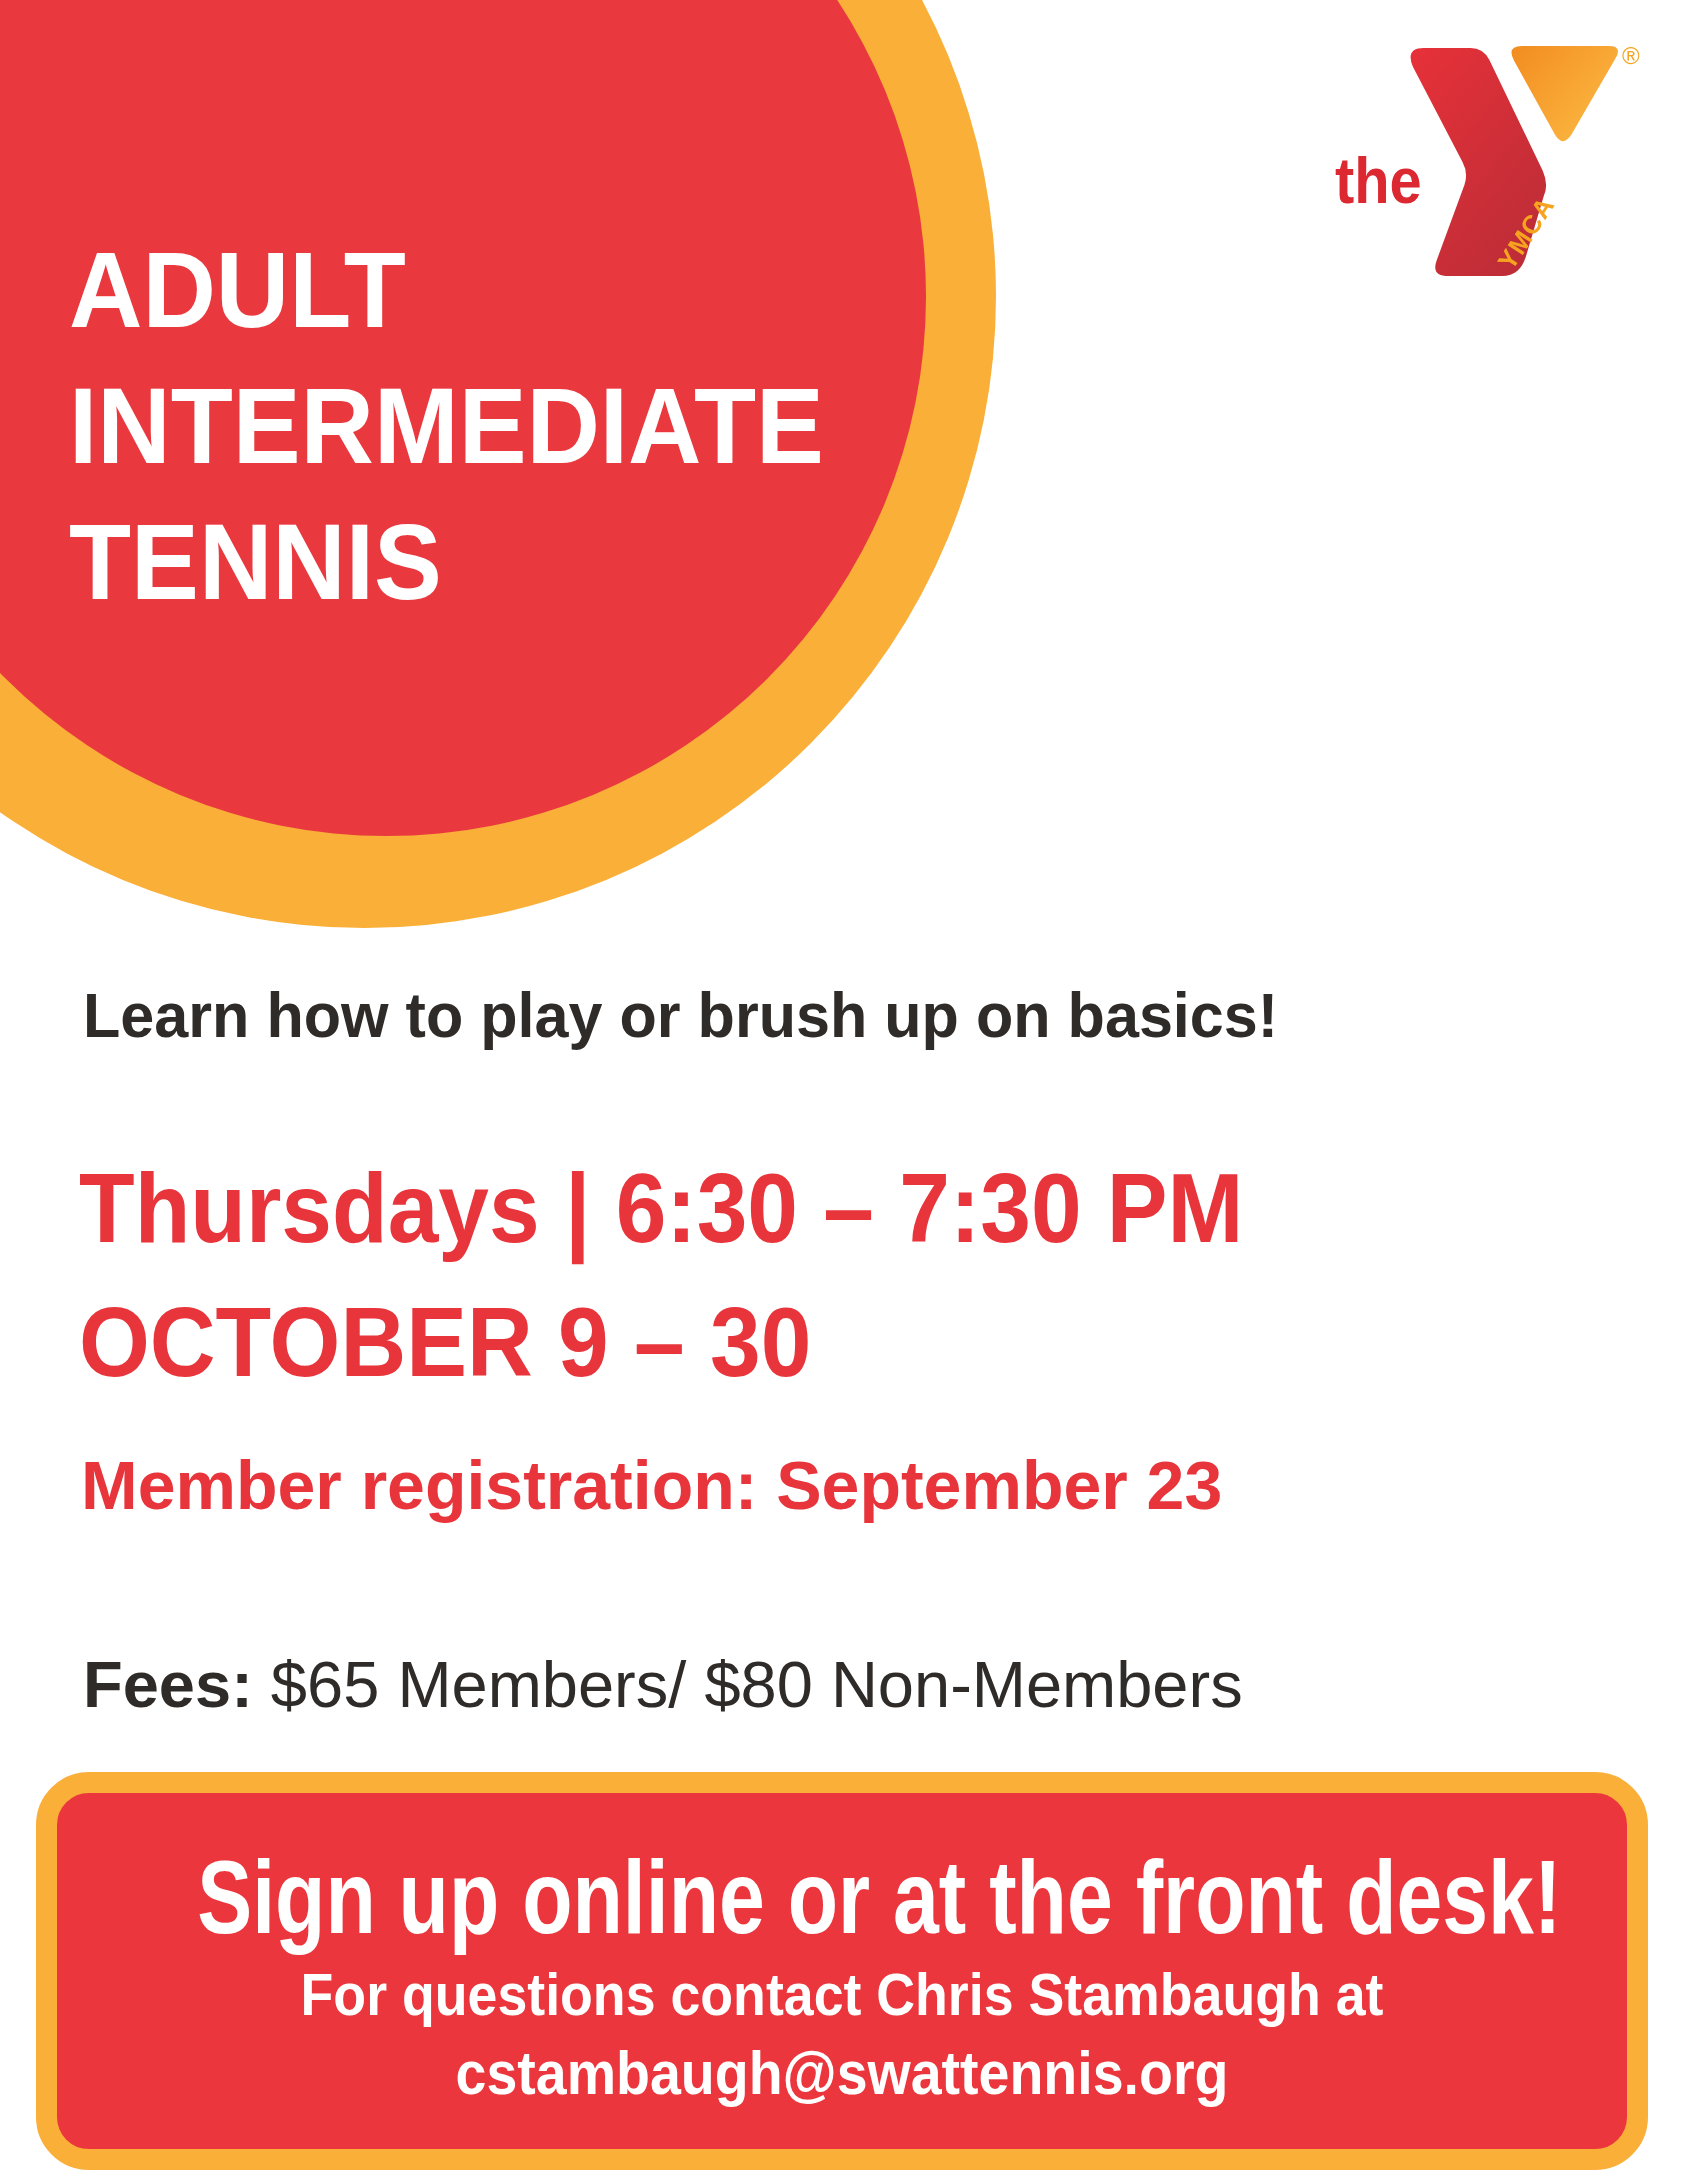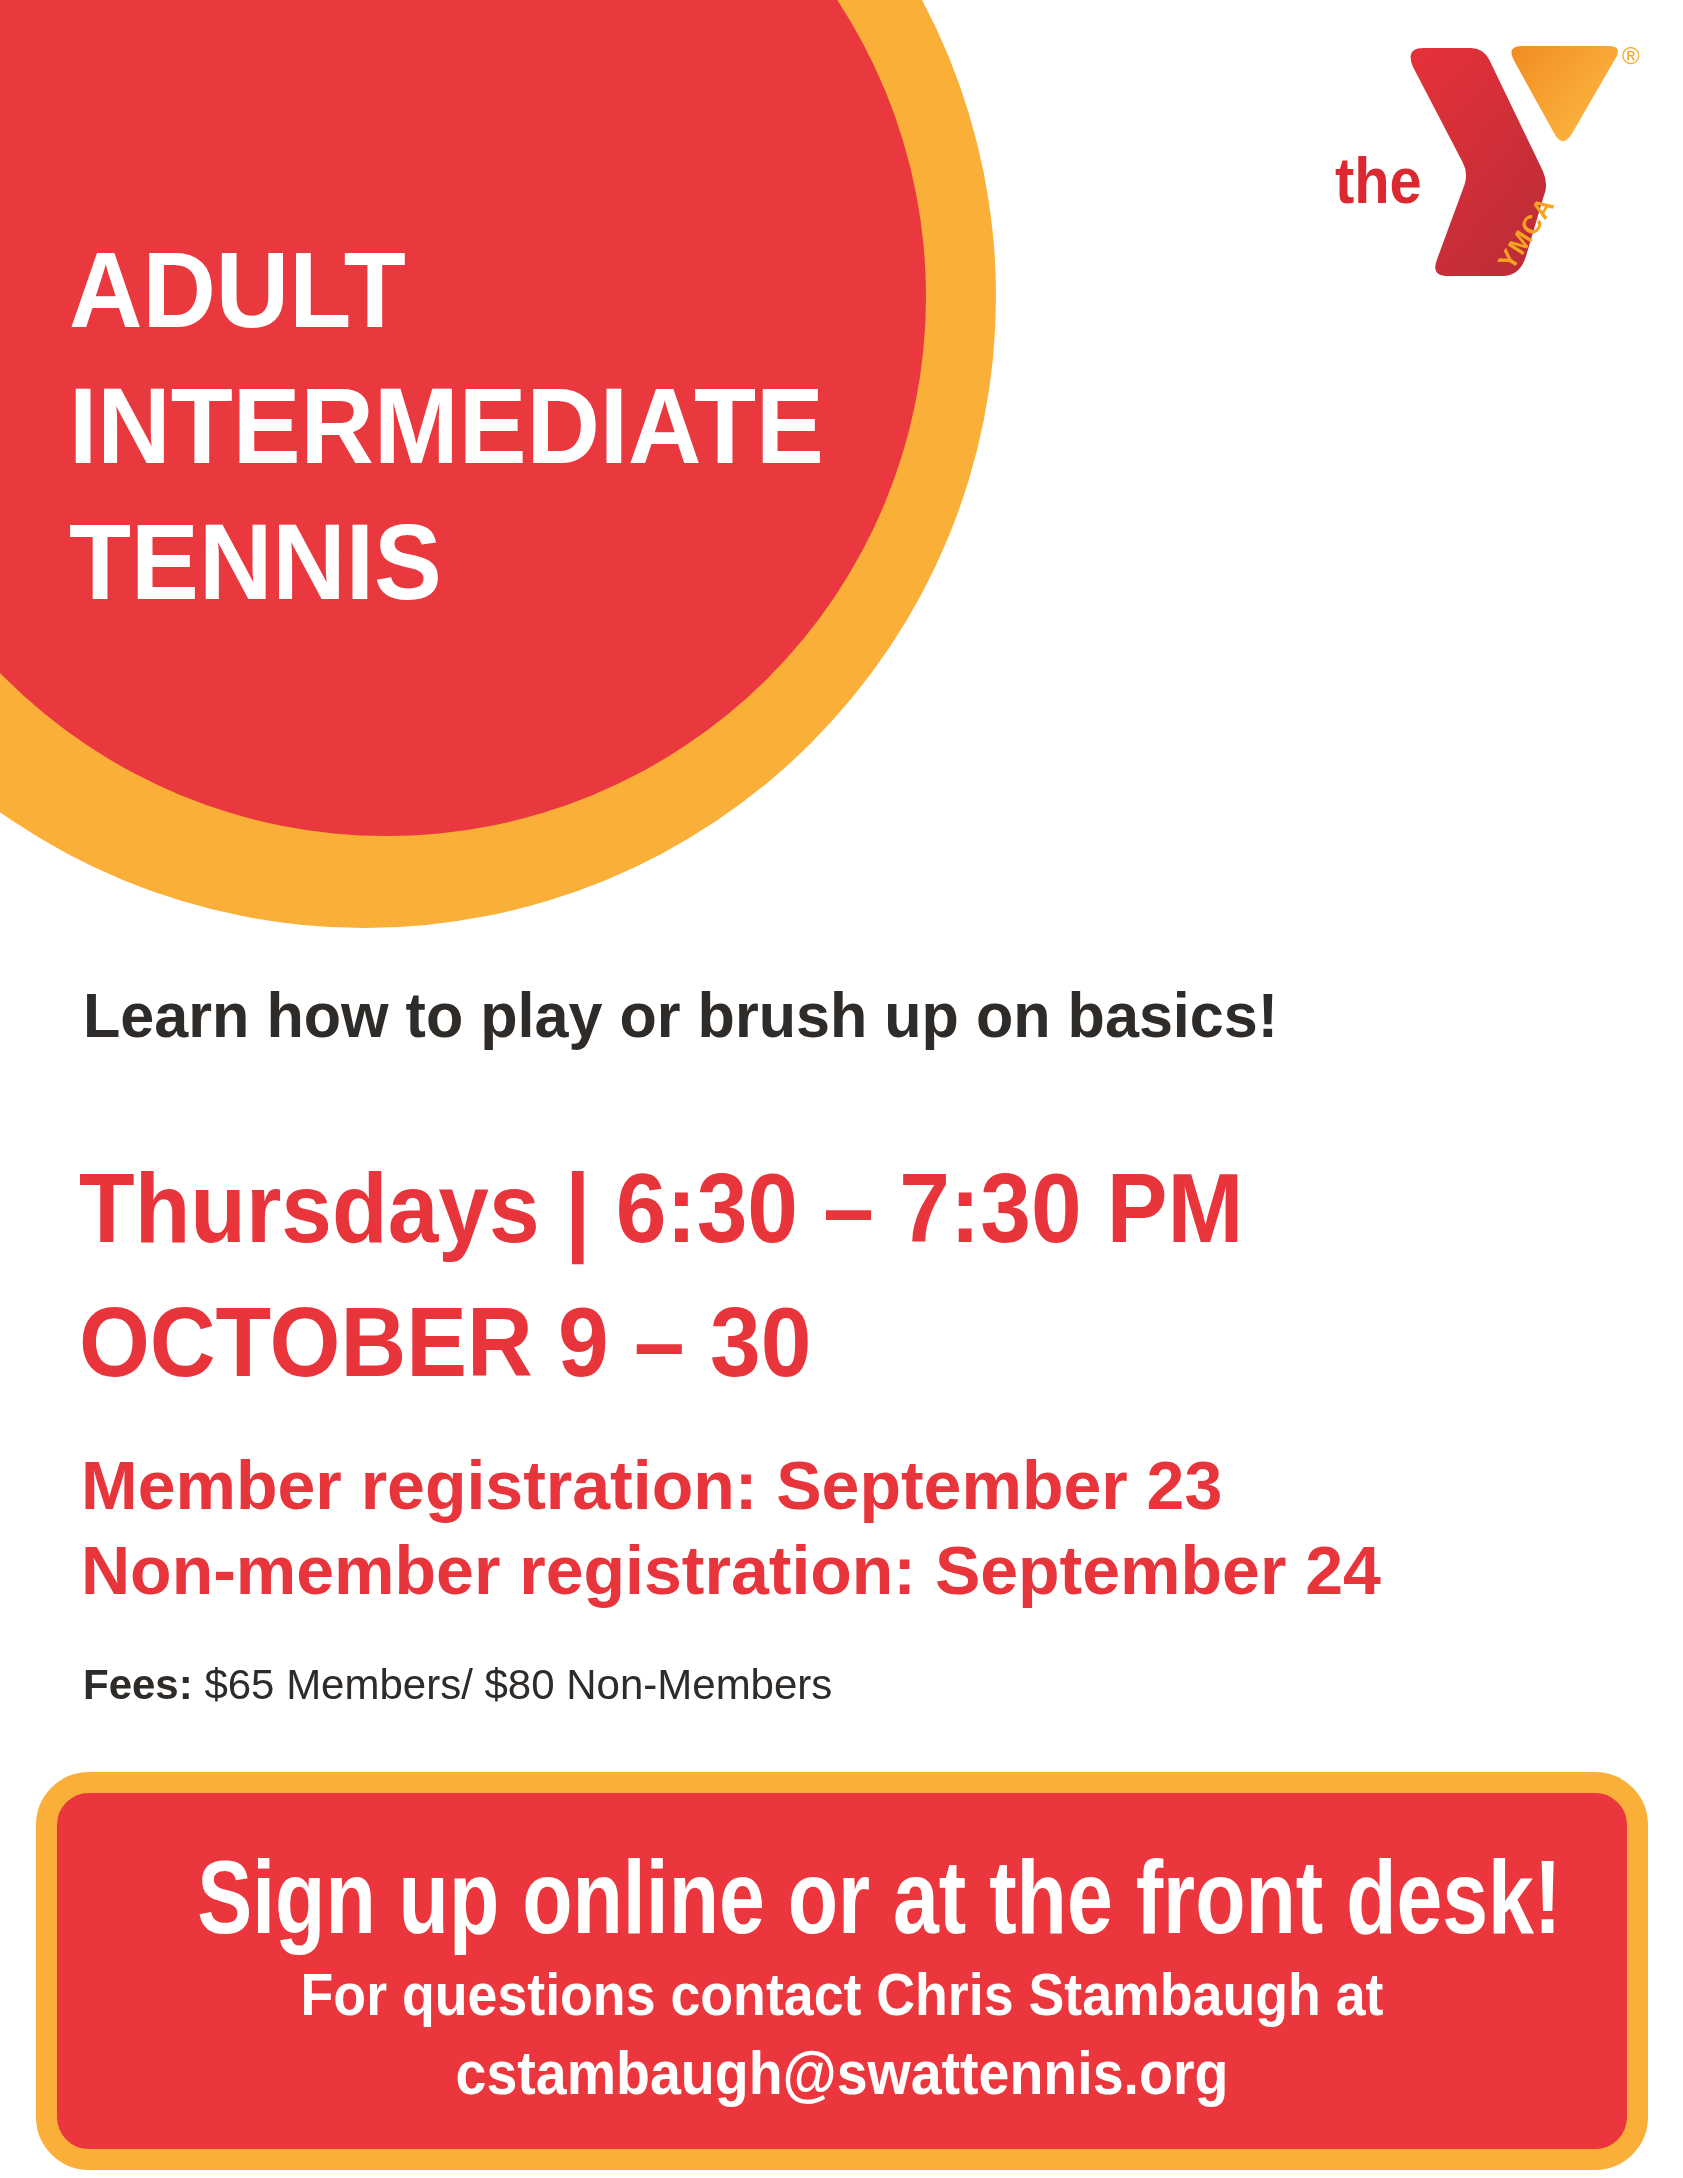--- a/index.html
+++ b/index.html
@@ -95,21 +95,21 @@
     margin: 0;
     font-size: 68px; font-weight: 700;
     line-height: 85px;
     color: #E8353C;
     white-space: nowrap;
   }
 
   .fees {
     left: 83px; top: 1648px;
     margin: 0;
-    font-size: 42px;
+    font-size: 65px;
     line-height: 74px;
     color: #2E2B28;
     white-space: nowrap;
   }
   .fees .fees-label { font-weight: 700; }
   .fees .fees-details { font-weight: 400; }
 
   
   .cta-box {
     left: 36px; top: 1772px;
@@ -182,21 +182,20 @@
   <div class="abs logo-ymca">YMCA</div>
   <div class="abs logo-reg">®</div>
 
   <p class="abs intro">Learn how to play or brush up on basics!</p>
 
   <p class="abs sched-line sched-days">Thursdays | 6:30 – 7:30 PM</p>
   <p class="abs sched-line sched-dates">OCTOBER 9 – 30</p>
 
   <div class="abs reg-block">
     <div>Member registration: September 23</div>
-    <div>Non-member registration: September 24</div>
   </div>
 
   <p class="abs fees"><span class="fees-label">Fees:</span><span class="fees-details"> $65 Members/ $80 Non-Members</span></p>
 
   <div class="abs cta-box"></div>
   <p class="abs cta-line cta-headline">Sign up online or at the front desk!</p>
   <p class="abs cta-line cta-contact">For questions contact Chris Stambaugh at</p>
   <p class="abs cta-line cta-email">cstambaugh@swattennis.org</p>
 
 </div>

